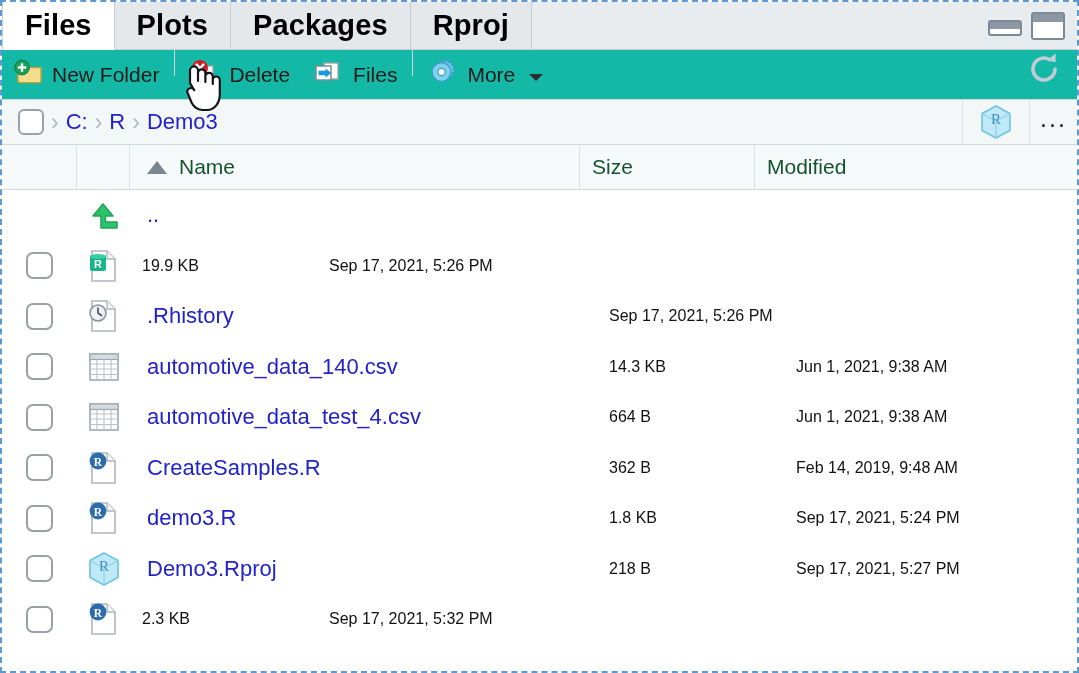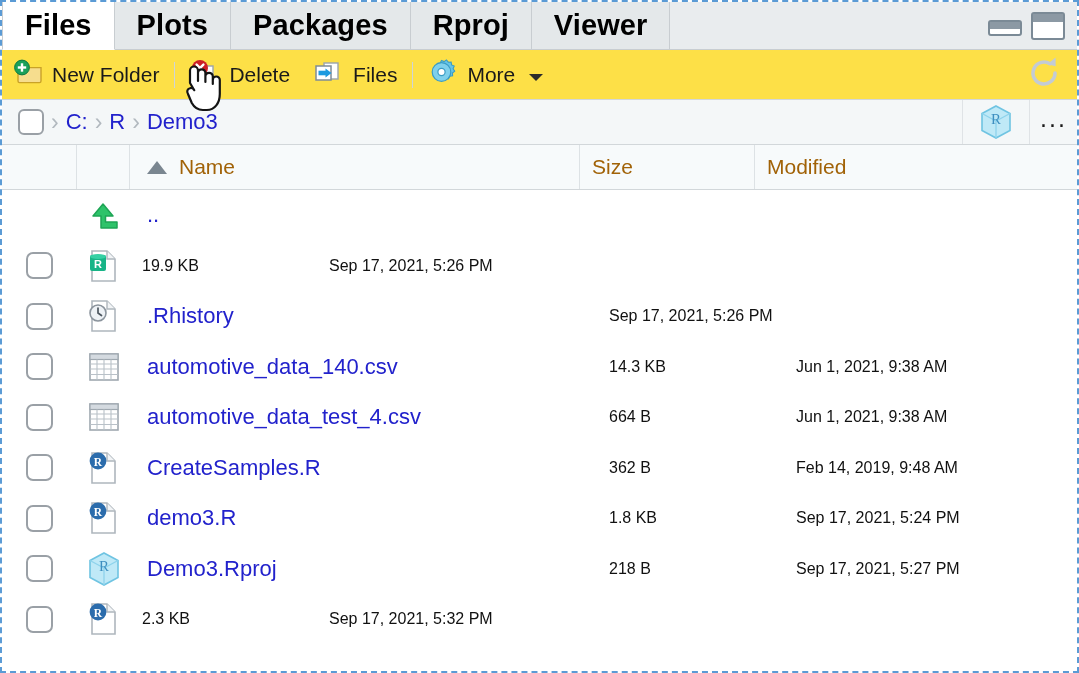--- a/index.html
+++ b/index.html
@@ -70,24 +70,24 @@
     gap: 9px;
     padding-right: 12px;
   }
   .winbtn { cursor: default; display:flex; align-items:center; }
 
   
   .toolbar {
     position: relative;
     height: 50px;
     min-height: 50px;
-    background: #fde047;
+    background: #14b8a6;
     border-bottom: 1px solid #d2d7da;
     display: flex;
-    align-items: center;
+    align-items: flex-start;
     box-sizing: border-box;
   }
   .tbtn {
     display: flex;
     align-items: center;
     gap: 9px;
     height: 100%;
     padding: 0 11px;
     font-size: 21px;
     color: #1a1a1a;
@@ -172,21 +172,21 @@
   .colhead {
     position: relative;
     height: 45px;
     min-height: 45px;
     background: #f7fafb;
     border-bottom: 1px solid #d2d7da;
     display: flex;
     align-items: center;
     box-sizing: border-box;
     font-size: 21px;
-    color: #a16207;
+    color: #14532d;
   }
   .ch-cell {
     height: 100%;
     display: flex;
     align-items: center;
     box-sizing: border-box;
     border-right: 1px solid #dde2e5;
     cursor: default;
   }
   .ch-check { width: 75px; }
@@ -263,23 +263,20 @@
         <span>Files</span>
       </div>
     <div class="tab">
         <span>Plots</span>
       </div>
     <div class="tab">
         <span>Packages</span>
       </div>
     <div class="tab">
         <span>Rproj</span>
-      </div>
-    <div class="tab">
-        <span>Viewer</span>
       </div>
     <div class="tabbar-spacer"></div>
     <div class="winbtns">
       <div class="winbtn">
         <svg width="34" height="22" viewBox="0 0 34 22">
           <rect x="1" y="6" width="32" height="14" rx="2" fill="#ffffff" stroke="#7b8a96" stroke-width="2"></rect>
           <rect x="2" y="7" width="30" height="7" fill="#8c99a4"></rect>
         </svg>
       </div>
       <div class="winbtn">

